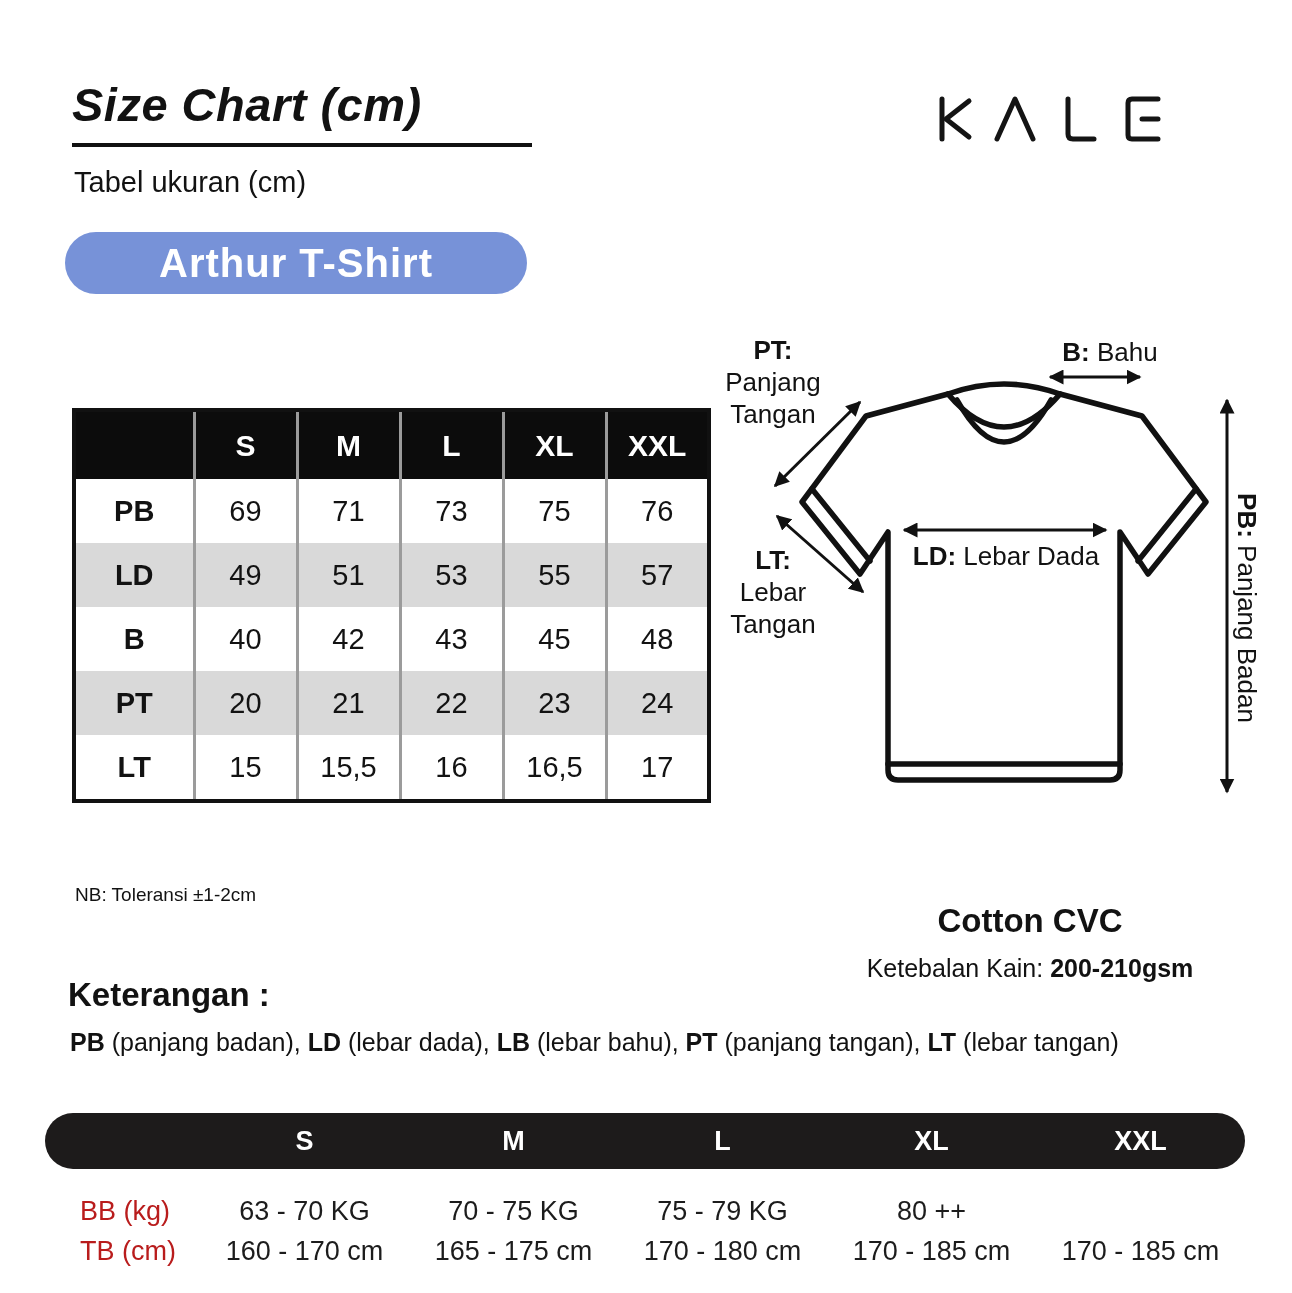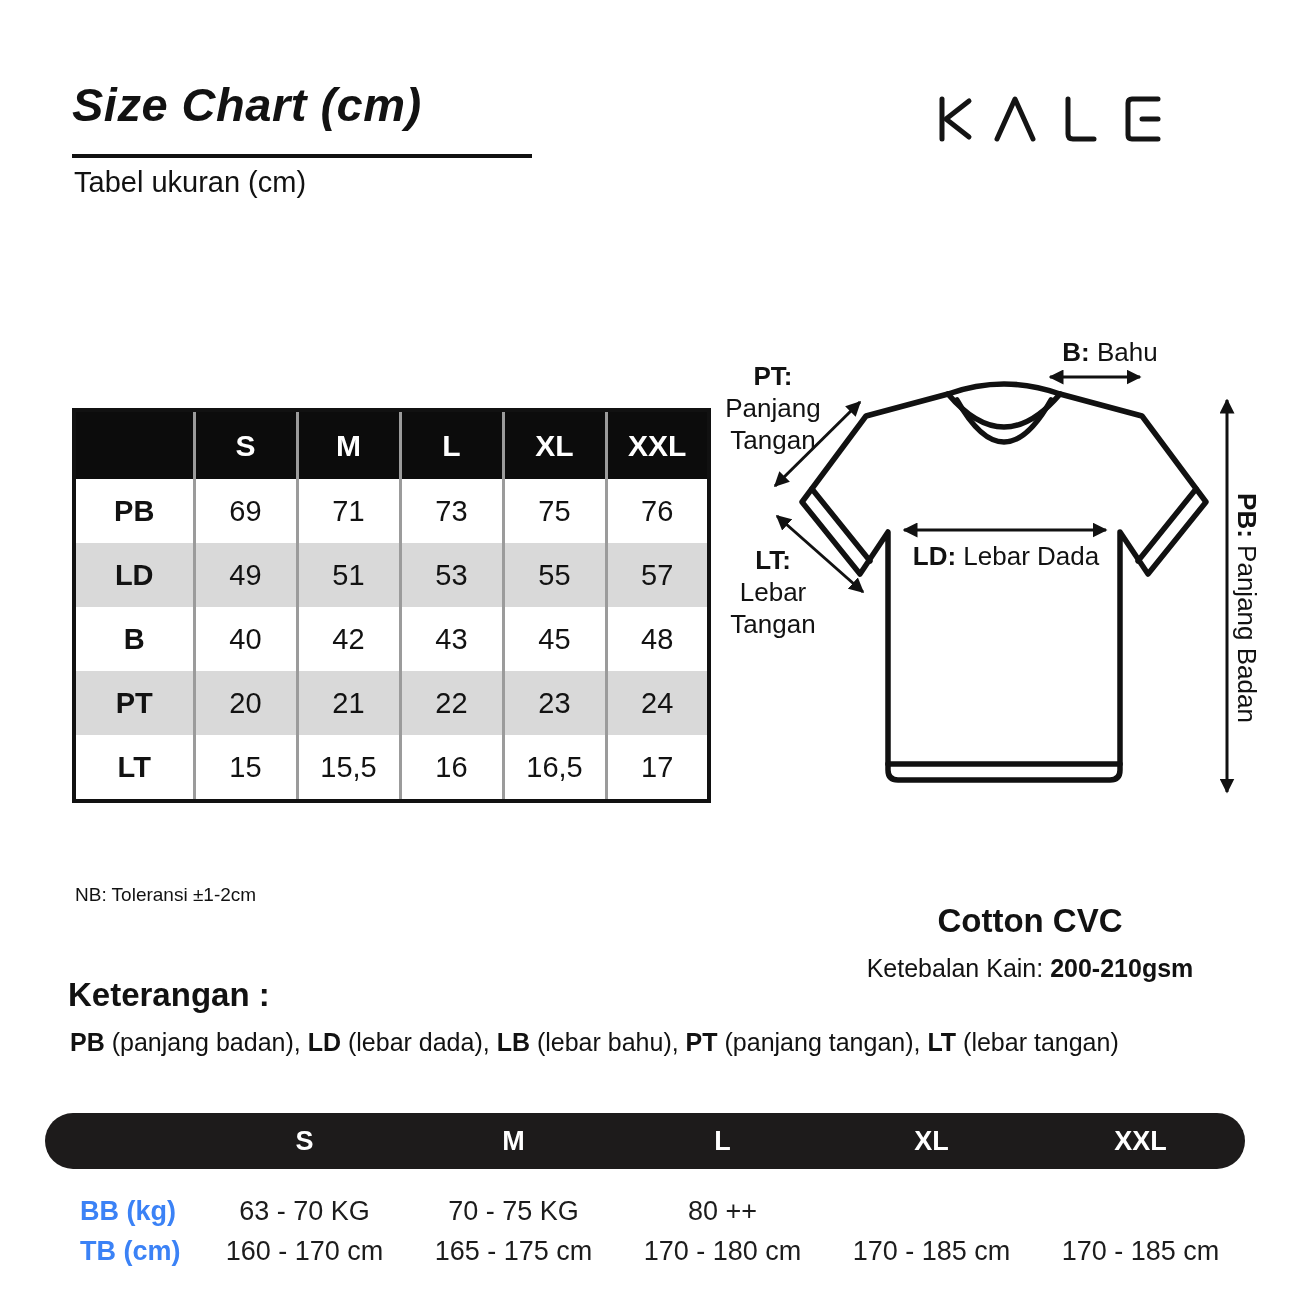--- a/index.html
+++ b/index.html
@@ -1,20 +1,20 @@
 <!DOCTYPE html>
 <html><head>
 <meta charset="utf-8">
 <style>
   html,body{margin:0;padding:0;background:#fff;}
   .page{position:relative;width:1292px;height:1293px;background:#ffffff;
         font-family:"Liberation Sans",sans-serif;color:#121212;overflow:hidden;}
 
   
-  .title-block{position:absolute;left:72px;top:80px;width:460px;border-bottom:4px solid #111;padding-bottom:25px;}
+  .title-block{position:absolute;left:72px;top:80px;width:460px;border-bottom:4px solid #111;padding-bottom:14px;}
   .title{margin:0;font-size:47px;line-height:1.05;font-weight:bold;font-style:italic;letter-spacing:.5px;}
   .subtitle{position:absolute;left:74px;top:166px;font-size:29px;}
   .badge{position:absolute;left:65px;top:232px;width:462px;height:62px;border-radius:31px;
          background:#7792d8;color:#fff;font-size:40px;font-weight:bold;letter-spacing:1px;
          display:flex;align-items:center;justify-content:center;}
   .logo{position:absolute;left:935px;top:88px;}
   .logo path{fill:none;stroke:#141414;stroke-width:5;stroke-linecap:round;stroke-linejoin:round;}
 
   
   .size-table{position:absolute;left:72px;top:408px;border-collapse:collapse;table-layout:fixed;border:4px solid #111;}
@@ -25,53 +25,54 @@
   .size-table tbody tr:nth-child(even) td{background:#d9d9d9;}
   .size-table td.row-label{font-weight:bold;}
 
   
   .diagram{position:absolute;left:700px;top:318px;width:592px;height:502px;}
   .diagram svg{position:absolute;left:0;top:0;}
   .diagram .shirt{fill:#ffffff;stroke:#111;stroke-width:5.5;stroke-linejoin:round;}
   .diagram .shirtline{fill:none;stroke:#111;stroke-width:5.5;stroke-linecap:round;}
   .diagram .arrow{stroke:#111;stroke-width:3;fill:none;}
   .dlabel{position:absolute;text-align:center;font-size:26px;line-height:32px;color:#121212;}
-  .pt-label{left:8px;top:16px;width:130px;margin-top:26px;}
+  .pt-label{left:8px;top:16px;width:130px;}
   .b-label{left:330px;top:18px;width:160px;white-space:nowrap;}
   .lt-label{left:8px;top:226px;width:130px;}
   .ld-label{left:166px;top:222px;width:280px;white-space:nowrap;}
   .pb-label{left:547px;top:290px;transform:translate(-50%,-50%) rotate(90deg);white-space:nowrap;}
 
   
   .note-tolerance{position:absolute;left:75px;top:884px;font-size:19px;}
   .fabric{position:absolute;left:820px;top:902px;width:420px;text-align:center;}
   .fabric-name{font-size:33px;font-weight:bold;}
   .fabric-thickness{font-size:25px;margin-top:14px;}
   .legend-heading{position:absolute;left:68px;top:976px;font-size:33px;font-weight:bold;}
   .legend-line{position:absolute;left:70px;top:1028px;width:1170px;font-size:25px;margin:0;}
 
   
   .weight-table{position:absolute;left:45px;top:1113px;width:1200px;}
   .wt-grid{display:grid;grid-template-columns:155px repeat(5,1fr);}
   .wt-header{height:56px;border-radius:28px;background:#1d1b1b;color:#fff;}
   .wt-header span{display:flex;align-items:center;justify-content:center;font-weight:bold;font-size:27px;}
   .wt-row{margin-top:0;height:40px;font-size:27px;color:#1c1c1c;}
   .wt-row:nth-of-type(2){margin-top:22px;}
-  .wt-row .rl{display:flex;align-items:center;padding-left:35px;font-weight:bold;color:#3b82f6;}
+  .wt-row .rl{display:flex;align-items:center;padding-left:35px;font-weight:normal;color:#b91c1c;}
   .wt-row .rv{display:flex;align-items:center;justify-content:center;}
 </style>
 </head>
 <body>
 
 <div class="page">
 
   <div class="title-block">
     <h1 class="title">Size Chart (cm)</h1>
   </div>
   <div class="subtitle">Tabel ukuran (cm)</div>
+  <div class="badge">Arthur T-Shirt</div>
 
   <svg class="logo" width="240" height="62" viewBox="0 0 240 62" aria-label="KALE">
     <path d="M7,11 V51"></path>
     <path d="M34,13 L11,31 L34,49"></path>
     <path d="M62,51 L80,11 L98,51"></path>
     <path d="M133,11 V46 Q133,51 138,51 H159"></path>
     <path d="M223,11 H197 Q193,11 193,15 V47 Q193,51 197,51 H223"></path>
     <path d="M207,31 H223"></path>
   </svg>
 
@@ -208,20 +209,21 @@
       <span>S</span>
       <span>M</span>
       <span>L</span>
       <span>XL</span>
       <span>XXL</span>
     </div>
     <div class="wt-grid wt-row">
       <span class="rl">BB (kg)</span>
       <span class="rv">63 - 70 KG</span>
       <span class="rv">70 - 75 KG</span>
+      <span class="rv">75 - 79 KG</span>
       <span class="rv">80 ++</span>
     </div>
     <div class="wt-grid wt-row">
       <span class="rl">TB (cm)</span>
       <span class="rv">160 - 170 cm</span>
       <span class="rv">165 - 175 cm</span>
       <span class="rv">170 - 180 cm</span>
       <span class="rv">170 - 185 cm</span>
       <span class="rv">170 - 185 cm</span>
     </div>

